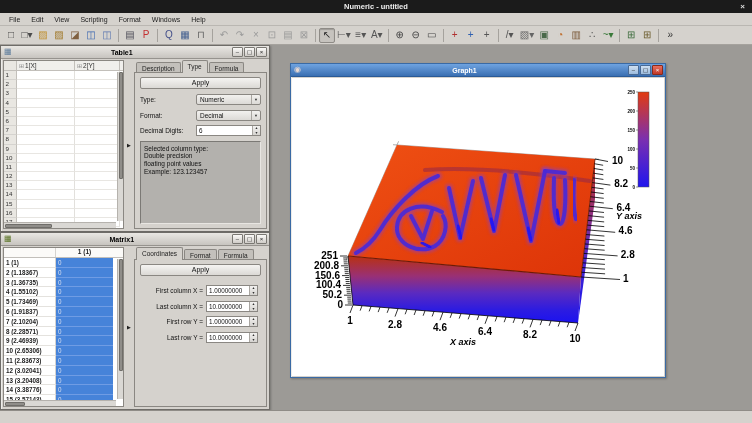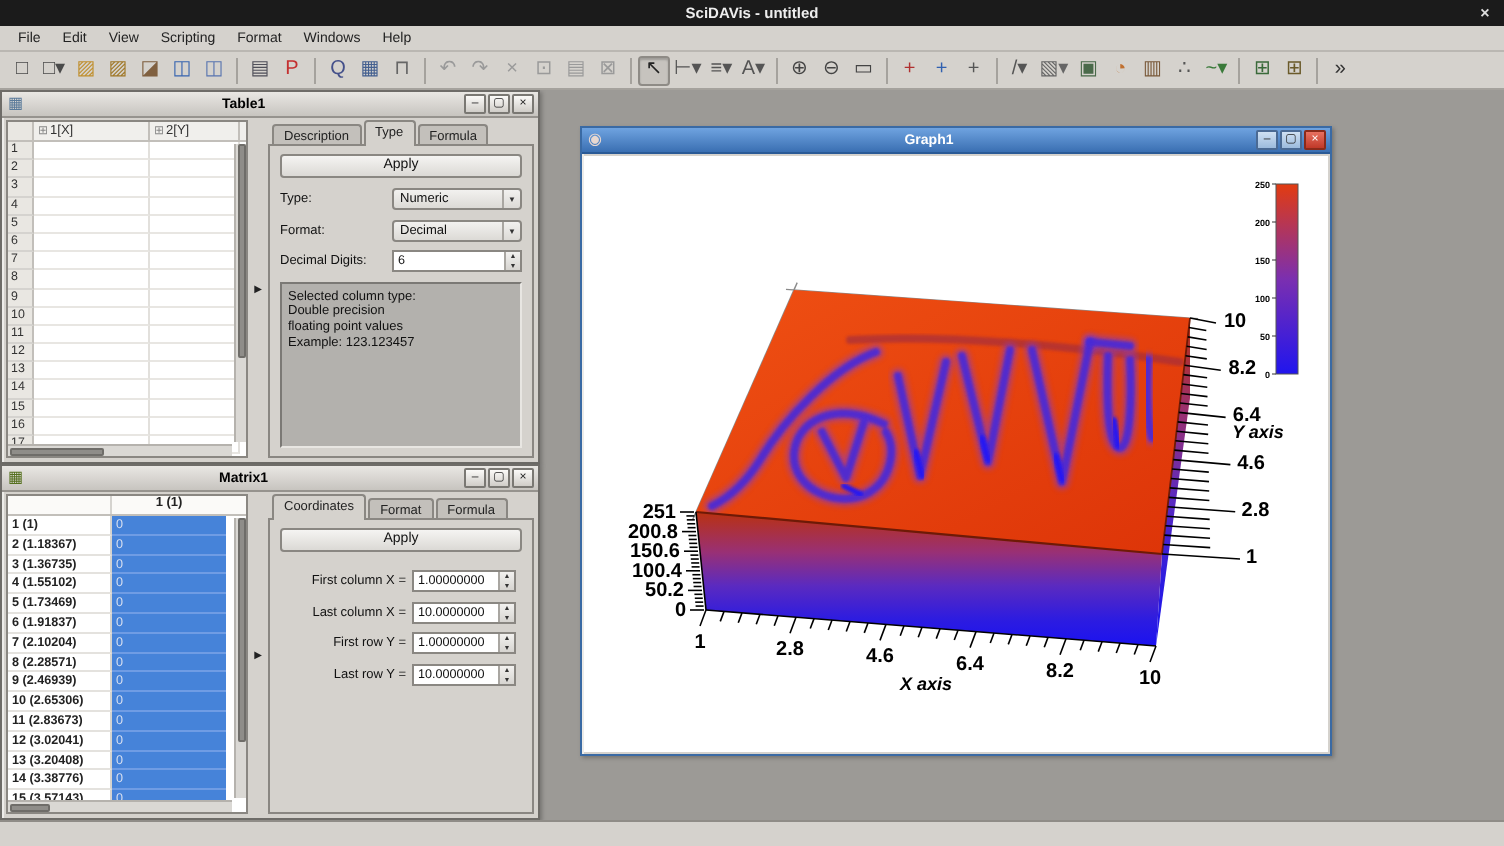--- a/index.html
+++ b/index.html
@@ -72,21 +72,21 @@
 .infobox{background:#b3b1ad;border:1px solid;border-color:#7b7975 #e8e6e2 #e8e6e2 #7b7975;padding:3px;font-size:6.5px;white-space:pre-line;line-height:1.2;flex:1;color:#111;}
 
 
 .graph-body{position:absolute;left:1px;right:1px;top:14px;bottom:1px;background:#fff;}
 svg{font-family:"Liberation Sans",sans-serif;display:block;}
 </style>
 </head>
 <body>
 
 <div class="app-titlebar">
-  <span>SciDAVis - untitled</span>
+  <span>Numeric - untitled</span>
   <span class="app-close">×</span>
 </div>
 <div class="menubar">
     <div class="menu-item">File</div>
     <div class="menu-item">Edit</div>
     <div class="menu-item">View</div>
     <div class="menu-item">Scripting</div>
     <div class="menu-item">Format</div>
     <div class="menu-item">Windows</div>
     <div class="menu-item">Help</div>

